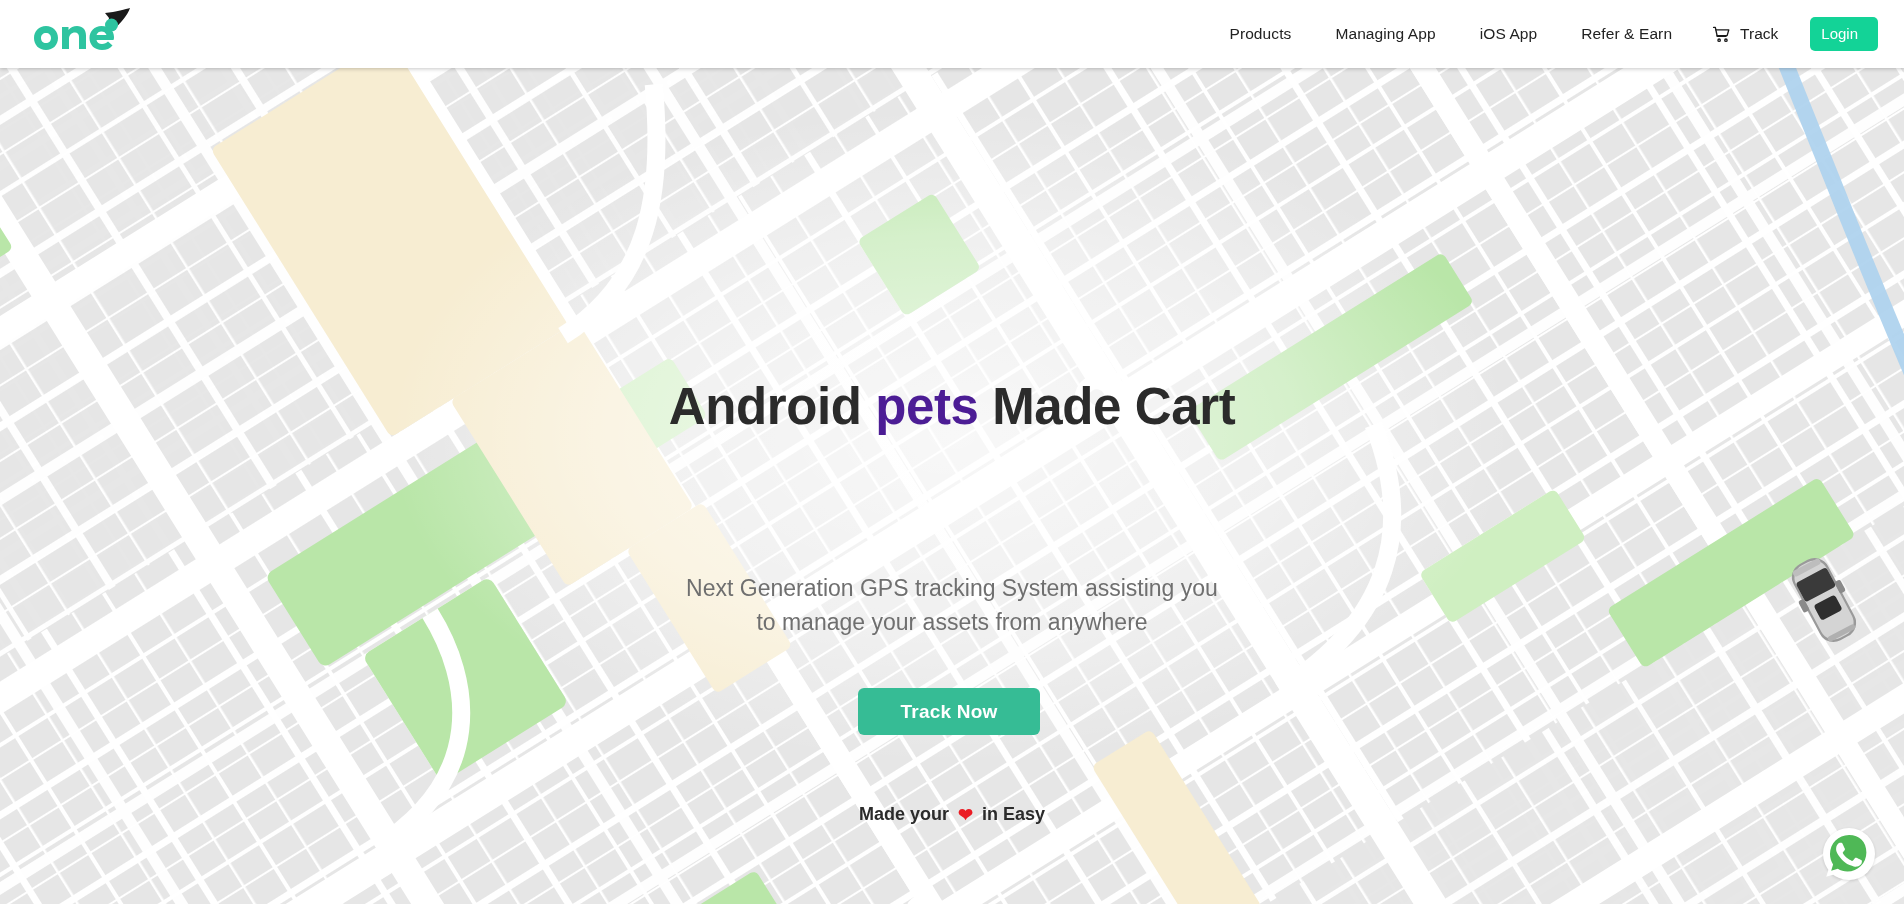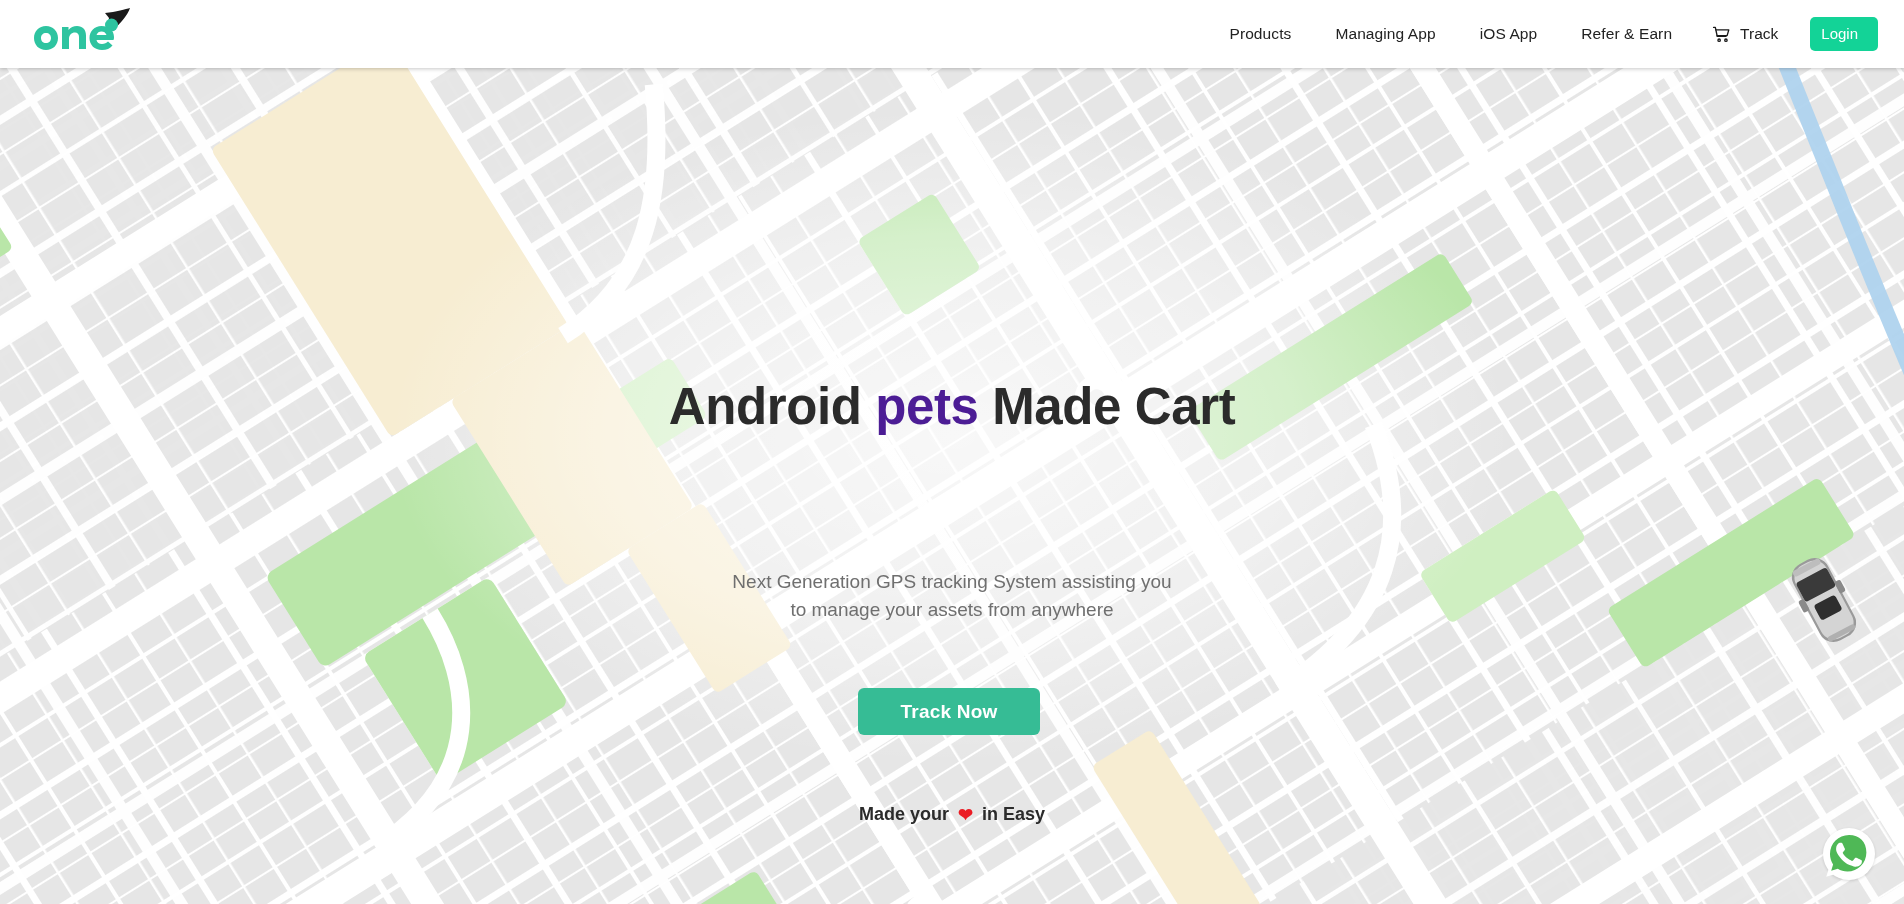--- a/index.html
+++ b/index.html
@@ -127,21 +127,21 @@
     line-height: 1.05;
     font-family: "Liberation Sans", sans-serif;
   }
   .hero-title .accent { color: #4c1d95; }
 
   .hero-sub {
     position: absolute;
     top: 481px;
     width: 100%;
     text-align: center;
-    font-size: 19px;
+    font-size: 23px;
     color: #6f6f6f;
     line-height: 1.46;
     font-family: "Liberation Sans", sans-serif;
   }
   .hero-sub span { display: block; }
 
   .btn-track {
     position: absolute;
     top: 620px;
     left: 858px;

